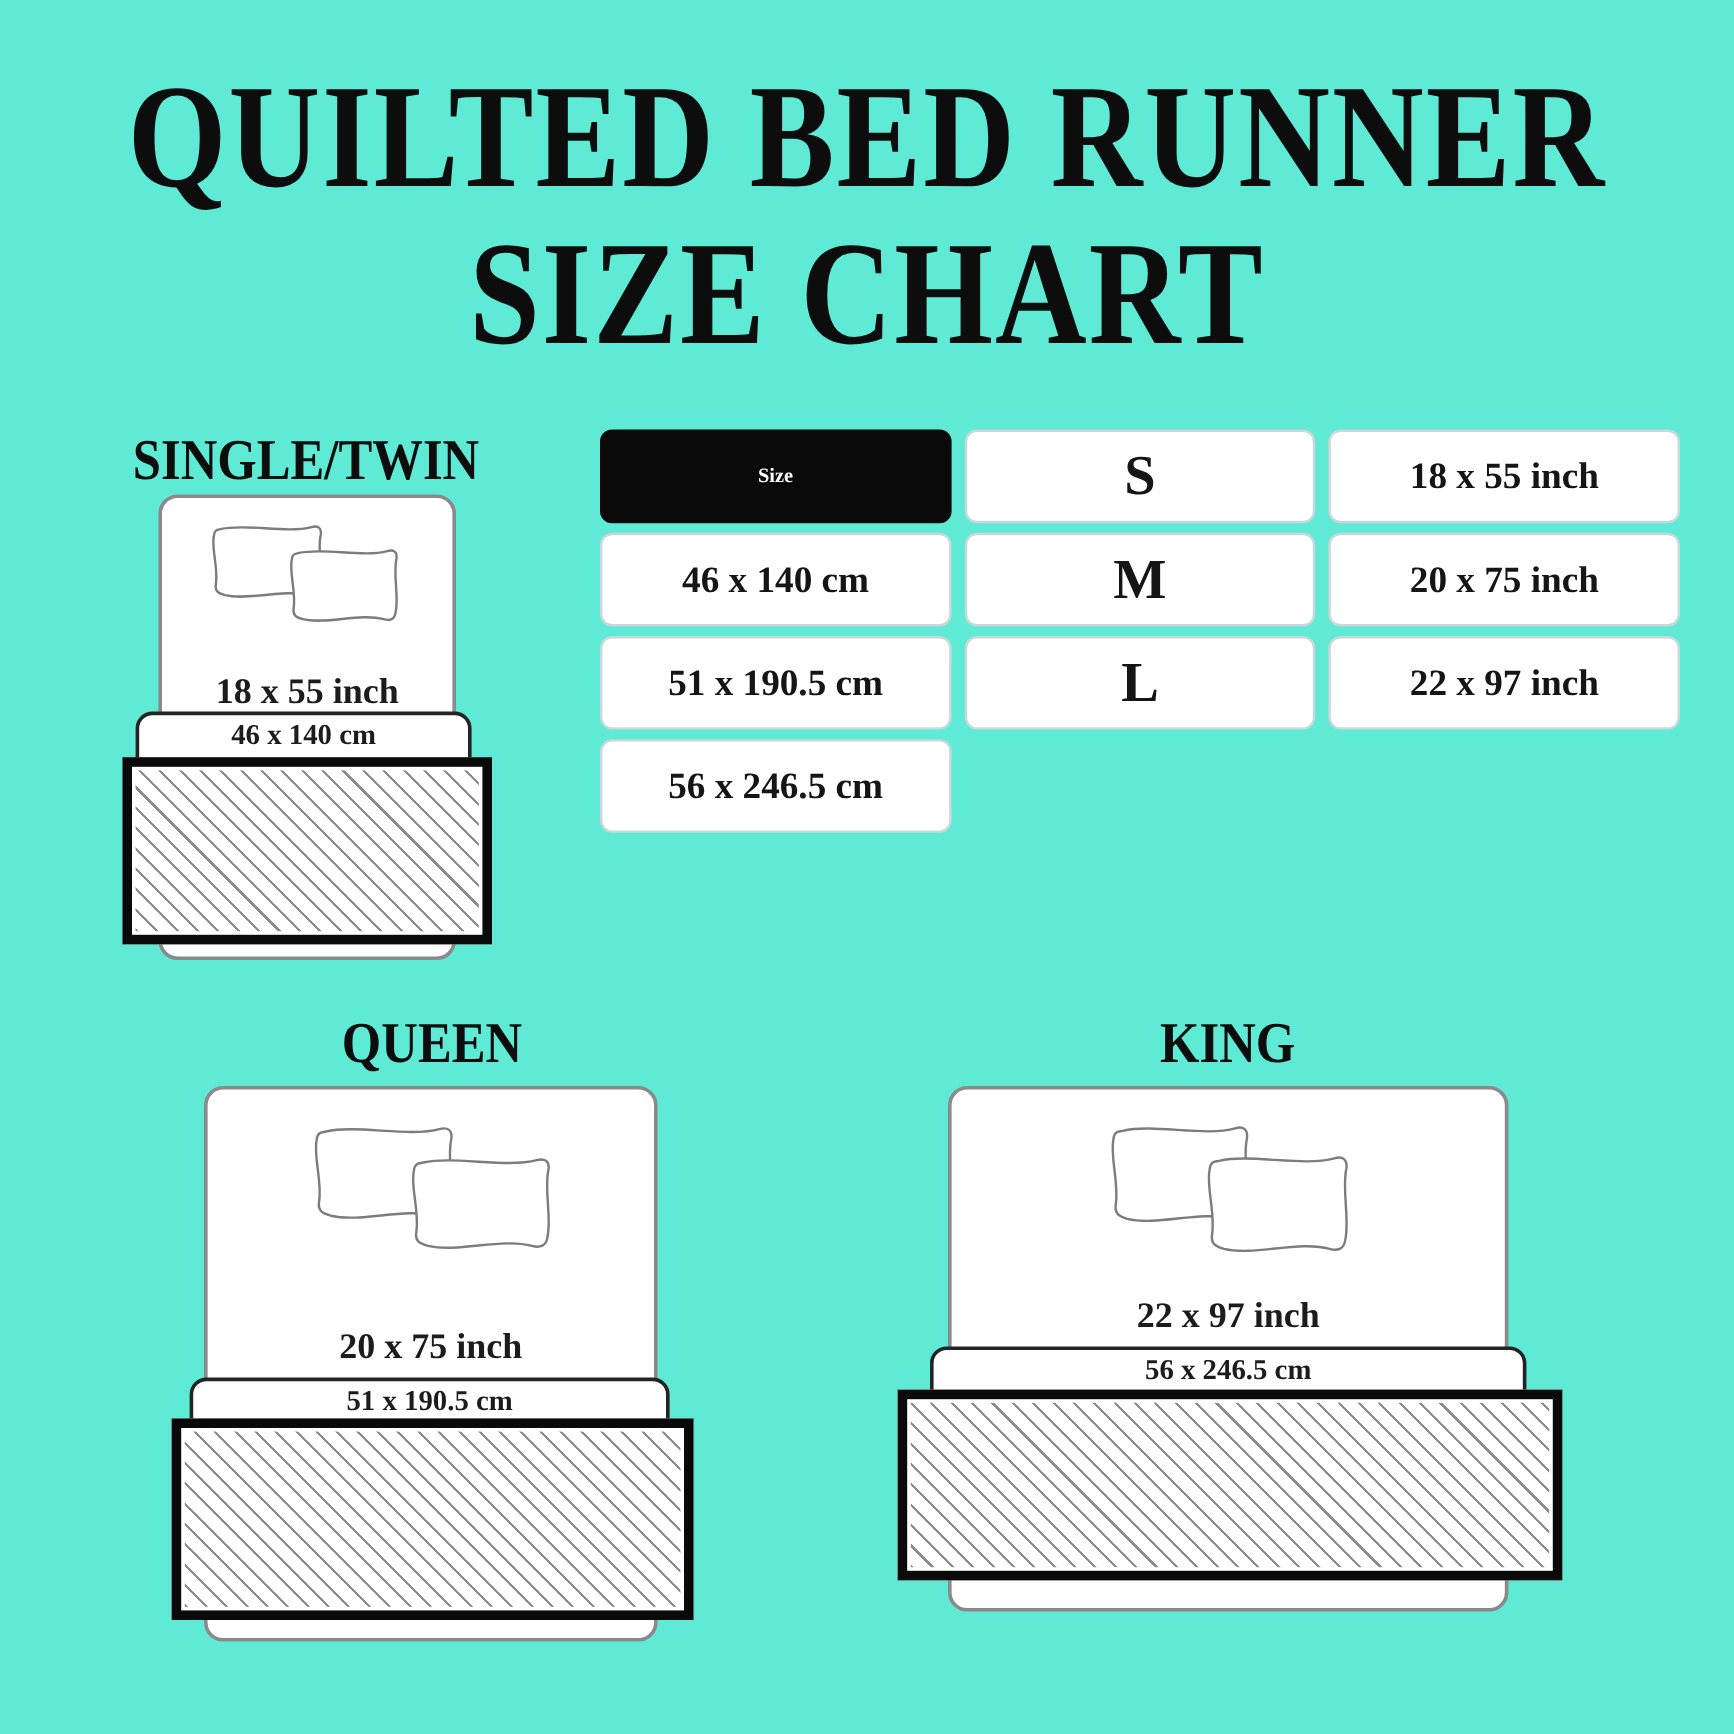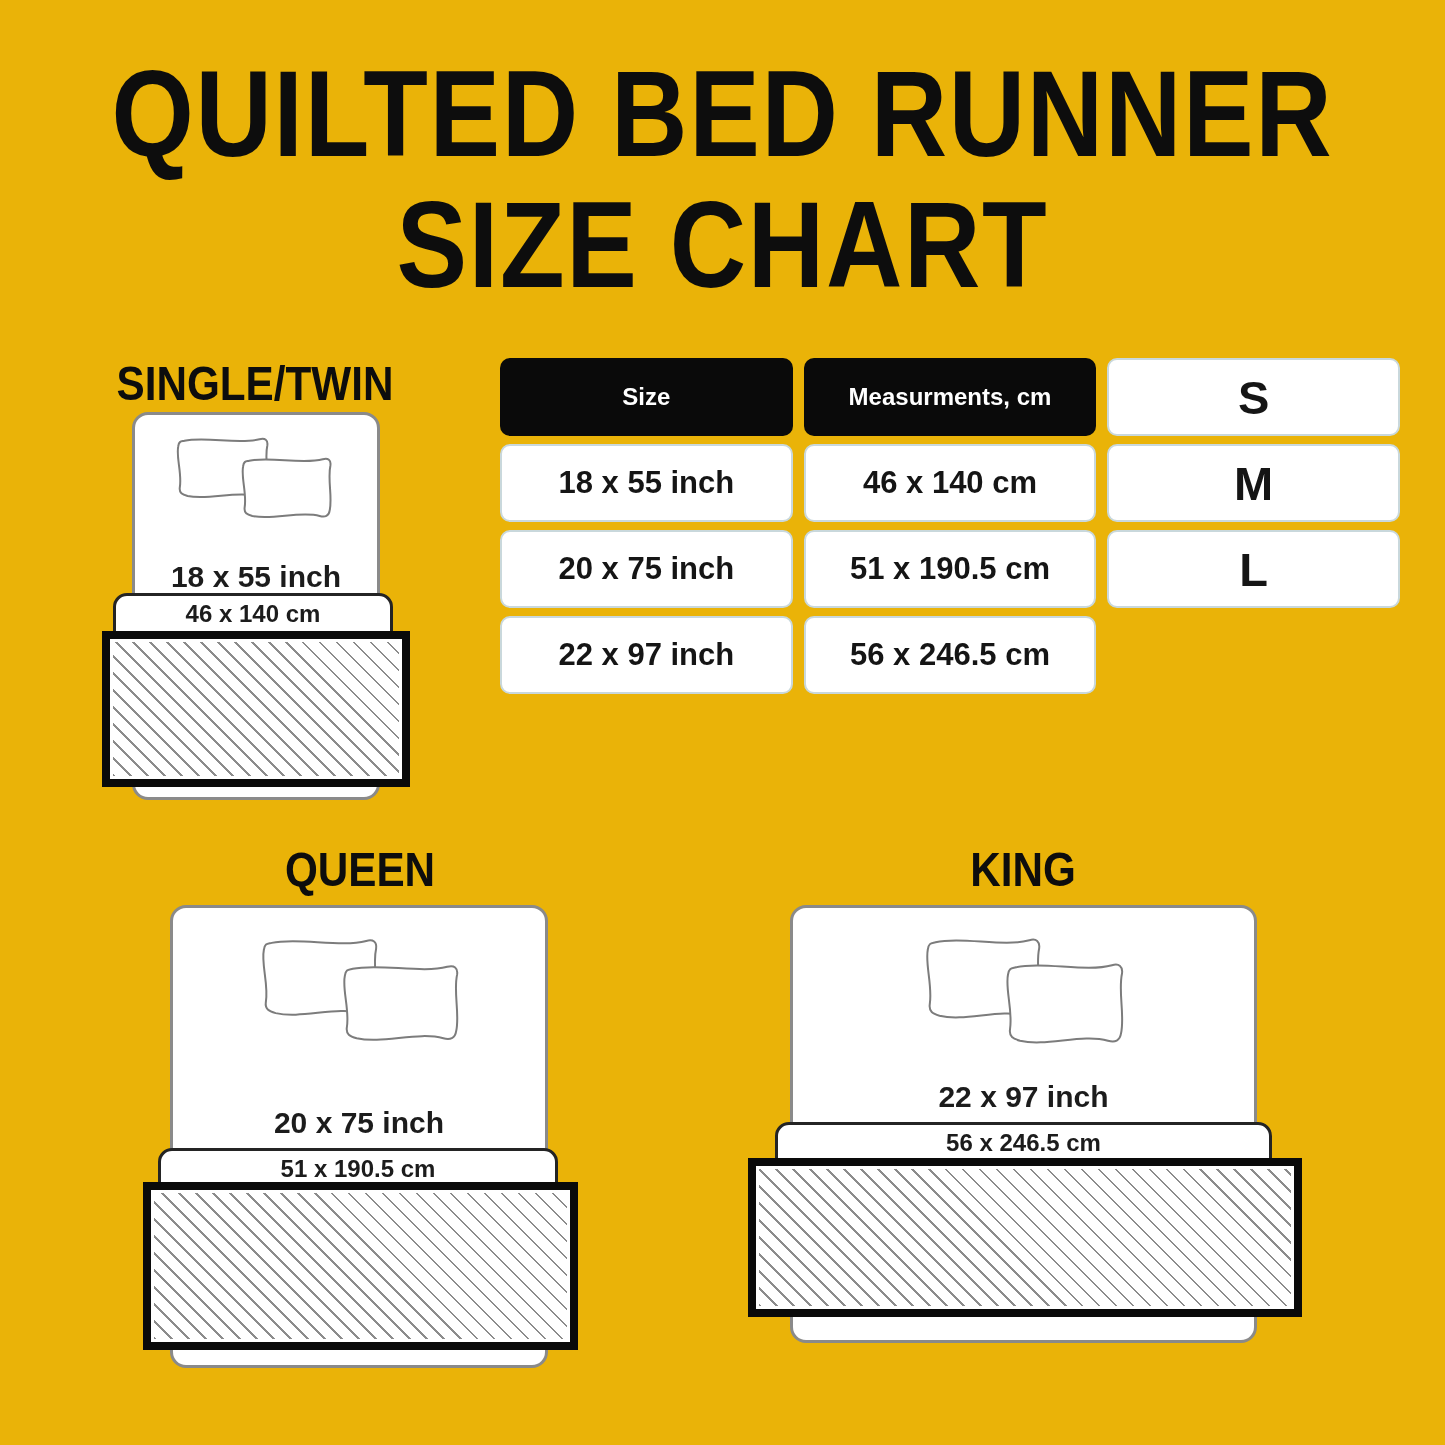--- a/index.html
+++ b/index.html
@@ -1,32 +1,32 @@
 <!DOCTYPE html>
 <html><head>
 <meta charset="utf-8">
 <style>
   html,body { margin:0; padding:0; background:#ffffff; }
   .page {
-    position:relative; width:1445px; height:1445px; background:#eab308;
-    font-family:Liberation Sans, sans-serif; color:#111111; overflow:hidden;
+    position:relative; width:1445px; height:1445px; background:#5eead4;
+    font-family:Liberation Serif, serif; color:#111111; overflow:hidden;
   }
   
   .title { position:absolute; left:0; top:48px; width:1445px; text-align:center;
            font-weight:800; font-size:123px; line-height:131px; color:#0d0d0d; }
   .title .line { transform:scaleX(0.86); transform-origin:center; white-space:nowrap; letter-spacing:2px; }
   
   .section-heading { position:absolute; text-align:center; font-weight:800; font-size:48px;
                      color:#0d0d0d; transform:scaleX(0.88); transform-origin:center; white-space:nowrap; }
   
   .size-table { position:absolute; left:500px; top:358px; width:900px;
                 display:grid; grid-template-columns:1fr 1fr 1fr; column-gap:11px; row-gap:8px; }
   .th { height:78px; background:#0a0a0a; border-radius:10px; color:#ffffff;
         display:flex; align-items:center; justify-content:center;
-        font-weight:700; font-size:24px; }
+        font-weight:700; font-size:17px; }
   .td { height:74px; background:#ffffff; border:2px solid #c9d8dc; border-radius:10px;
         display:flex; align-items:center; justify-content:center;
         font-weight:700; font-size:31px; color:#151515; }
   .td.size-letter { font-size:47px; }
   
   .bed { position:absolute; background:#ffffff; border:3px solid #8a8a8a; border-radius:16px; z-index:1; }
   .pillows { position:absolute; z-index:2; }
   .dim-inch { position:absolute; z-index:3; text-align:center; font-weight:700; font-size:30px; color:#1c1c1c; }
   .band { position:absolute; z-index:2; background:#ffffff; border:3px solid #242424; border-radius:14px; }
   .dim-cm { text-align:center; font-weight:700; font-size:24px; color:#1c1c1c; padding-top:4px; }
@@ -48,21 +48,20 @@
     </symbol>
   </svg>
 
   <div class="title">
     <div class="line">QUILTED BED RUNNER</div>
     <div class="line">SIZE CHART</div>
   </div>
 
   <div class="size-table">
     <div class="th">Size</div>
-    <div class="th">Measurments, cm</div>
 
     <div class="td size-letter">S</div>
     <div class="td">18 x 55 inch</div>
     <div class="td">46 x 140 cm</div>
 
     <div class="td size-letter">M</div>
     <div class="td">20 x 75 inch</div>
     <div class="td">51 x 190.5 cm</div>
 
     <div class="td size-letter">L</div>

